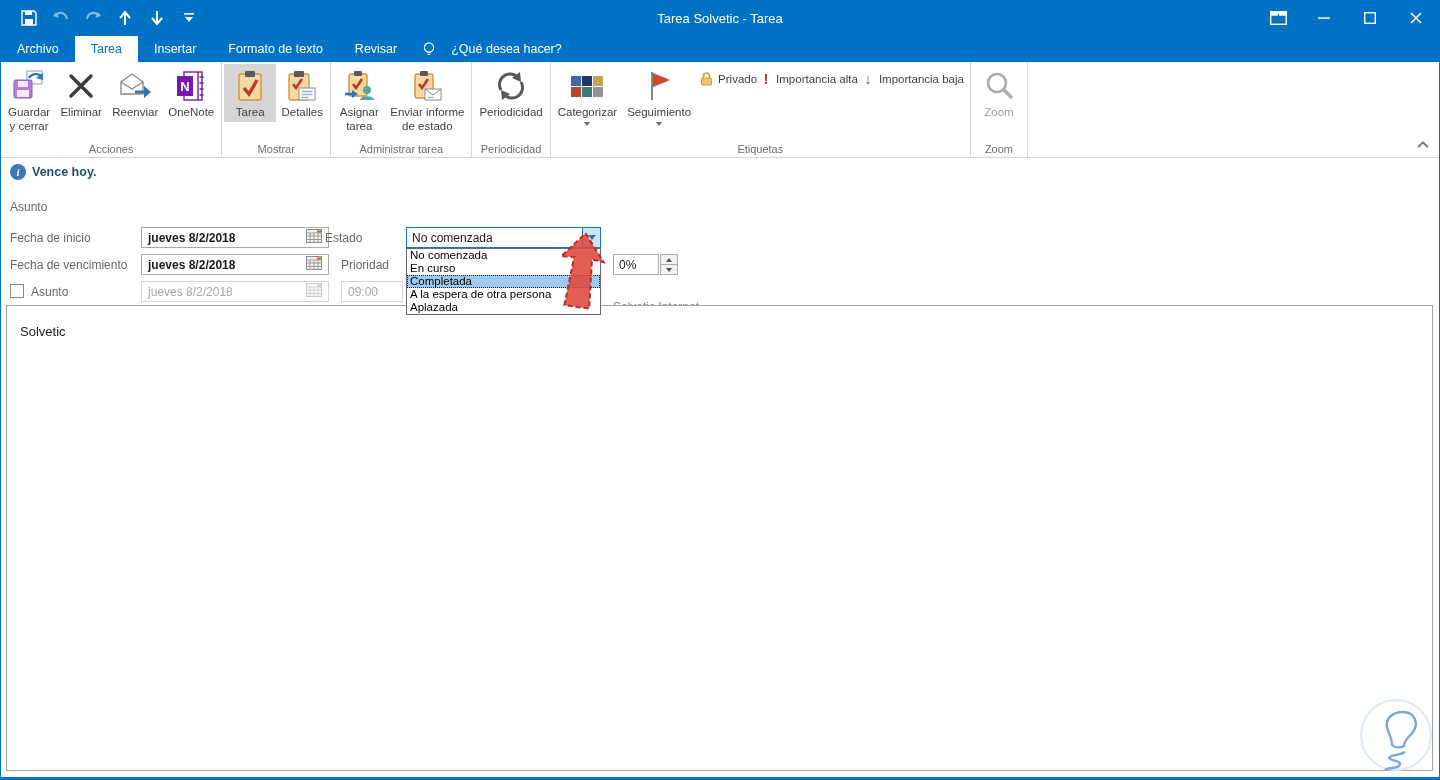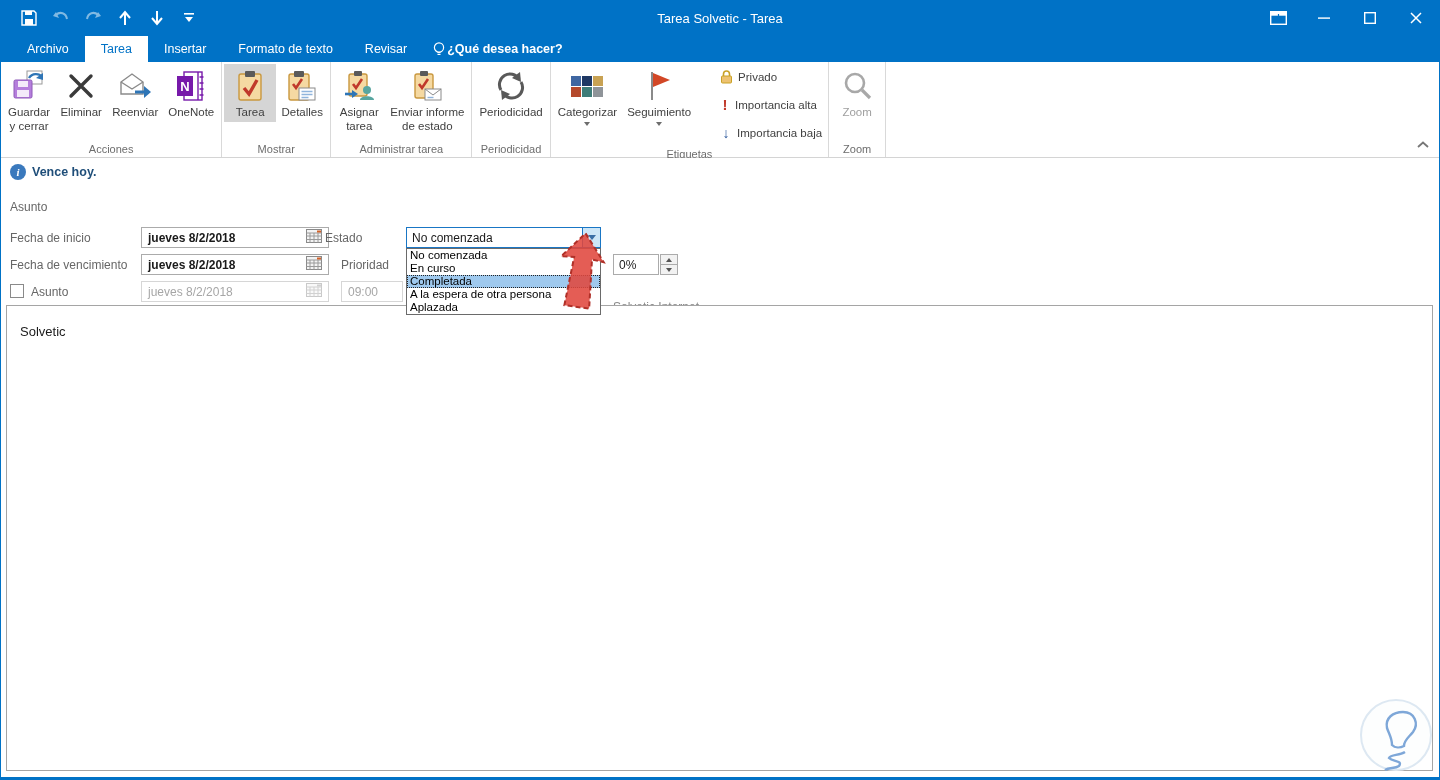--- a/index.html
+++ b/index.html
@@ -10,37 +10,37 @@
   
   .titlebar { height:36px; background:#0072c6; display:flex; align-items:center; position:relative; color:#fff; }
   .qat { display:flex; align-items:center; gap:4px; padding-left:14px; z-index:2; }
   .qat-btn { width:28px; height:26px; display:flex; align-items:center; justify-content:center; color:#fff; font-size:15px; }
   .qat-btn.dim { opacity:.5; }
   .win-title { position:absolute; left:0; right:0; text-align:center; font-size:13px; color:#fff; pointer-events:none; }
   .win-controls { margin-left:auto; display:flex; z-index:2; }
   .win-btn { width:46px; height:36px; display:flex; align-items:center; justify-content:center; color:#fff; }
 
   
-  .tabrow { height:26px; background:#0072c6; display:flex; align-items:stretch; padding-left:10px; }
+  .tabrow { height:26px; background:#0072c6; display:flex; align-items:stretch; }
   .tab { color:#fff; font-size:12.5px; padding:0 16px; display:flex; align-items:center; }
   .tab.selected { background:#fff; color:#0072c6; }
-  .tab-help { color:#fff; font-size:12.5px; padding:0 10px; display:flex; align-items:center; gap:2px;font-weight:bold; }
+  .tab-help { color:#fff; font-size:12.5px; padding:0 10px; display:flex; align-items:center; gap:16px; }
 
   
   .ribbon { height:96px; background:#fff; border-bottom:1px solid #d4d4d4; display:flex; position:relative; }
   .rgroup { display:flex; flex-direction:column; border-right:1px solid #d9d9d9; padding:2px 2px 0 2px; }
   .rgroup-buttons { flex:1; display:flex; align-items:flex-start; }
   .rgroup-label { text-align:center; font-size:11px; color:#6d6d6d; padding:1px 6px 2px; }
   .btn-large { display:flex; flex-direction:column; align-items:center; padding:4px 5px 2px; min-width:52px;
     font-size:11.5px; color:#3f3f3f; line-height:1.2; text-align:center; white-space:pre-line; }
   .btn-large .ic { height:36px; display:flex; align-items:center; justify-content:center; margin-bottom:2px; }
   .btn-large.active { background:#d5d5d5; }
   .btn-large.disabled { color:#9f9f9f; }
   .caret { width:0; height:0; border-left:3.5px solid transparent; border-right:3.5px solid transparent; border-top:4px solid #6d6d6d; margin-top:2px; }
-  .small-col { display:flex; flex-direction:column; justify-content:flex-start; padding:6px 4px; gap:12px;margin-left:20px; }
+  .small-col { display:flex; flex-direction:row; justify-content:flex-start; padding:6px 4px; gap:4px; }
   .btn-small { display:flex; align-items:center; gap:5px; font-size:11.5px; color:#3f3f3f; }
   .collapse-ribbon { position:absolute; right:10px; bottom:6px; color:#777; font-size:11px; }
   .excl { color:#c0392b; font-weight:bold; font-size:15px; width:10px; text-align:center; }
   .arr-down-blue { color:#2b579a; font-weight:bold; font-size:14px; width:12px; text-align:center; }
   .cat-grid { display:grid; grid-template-columns:10px 10px 10px; grid-template-rows:10px 10px; gap:1px; }
   .cat-grid i { display:block; }
 
   
   .content { position:relative; height:622px; background:#fff; }
   .infobar { position:absolute; left:9px; top:6px; display:flex; align-items:center; gap:6px; }

